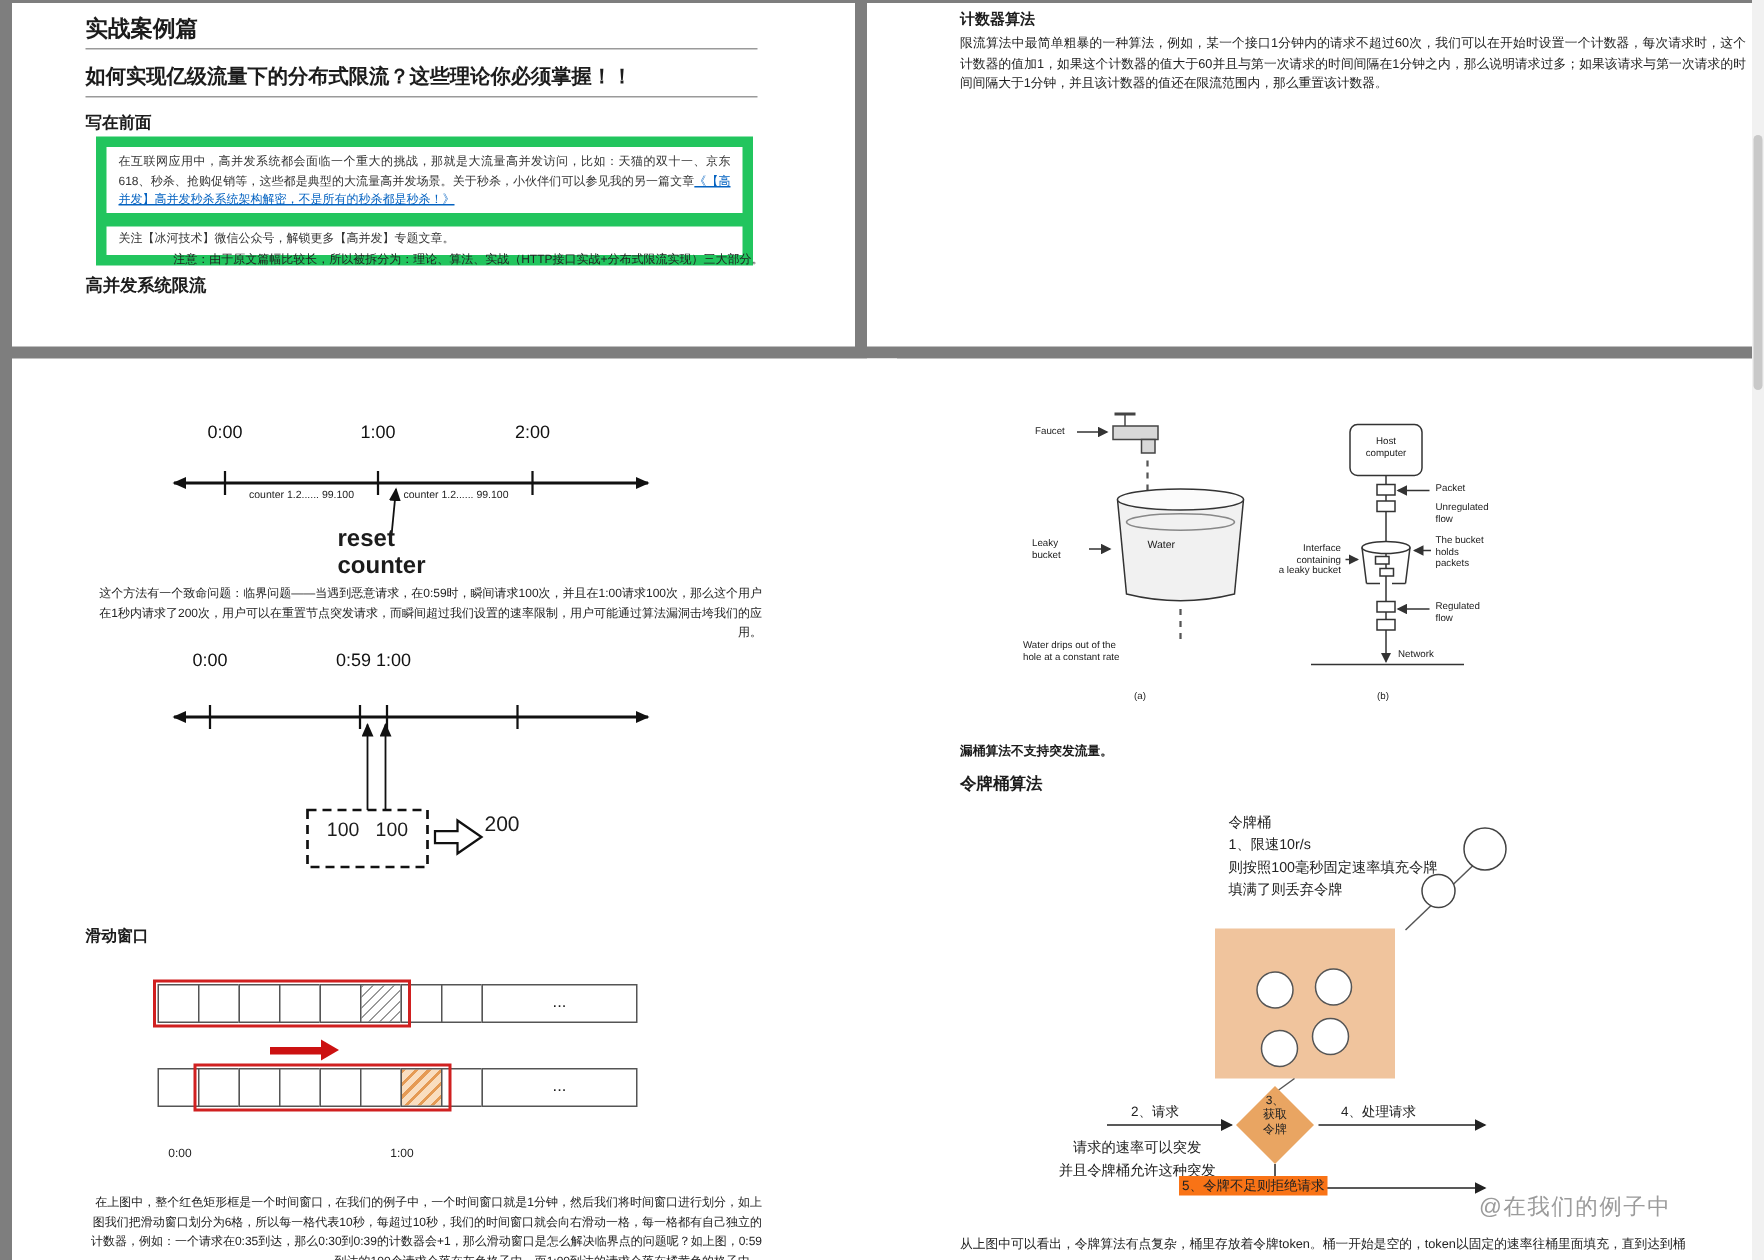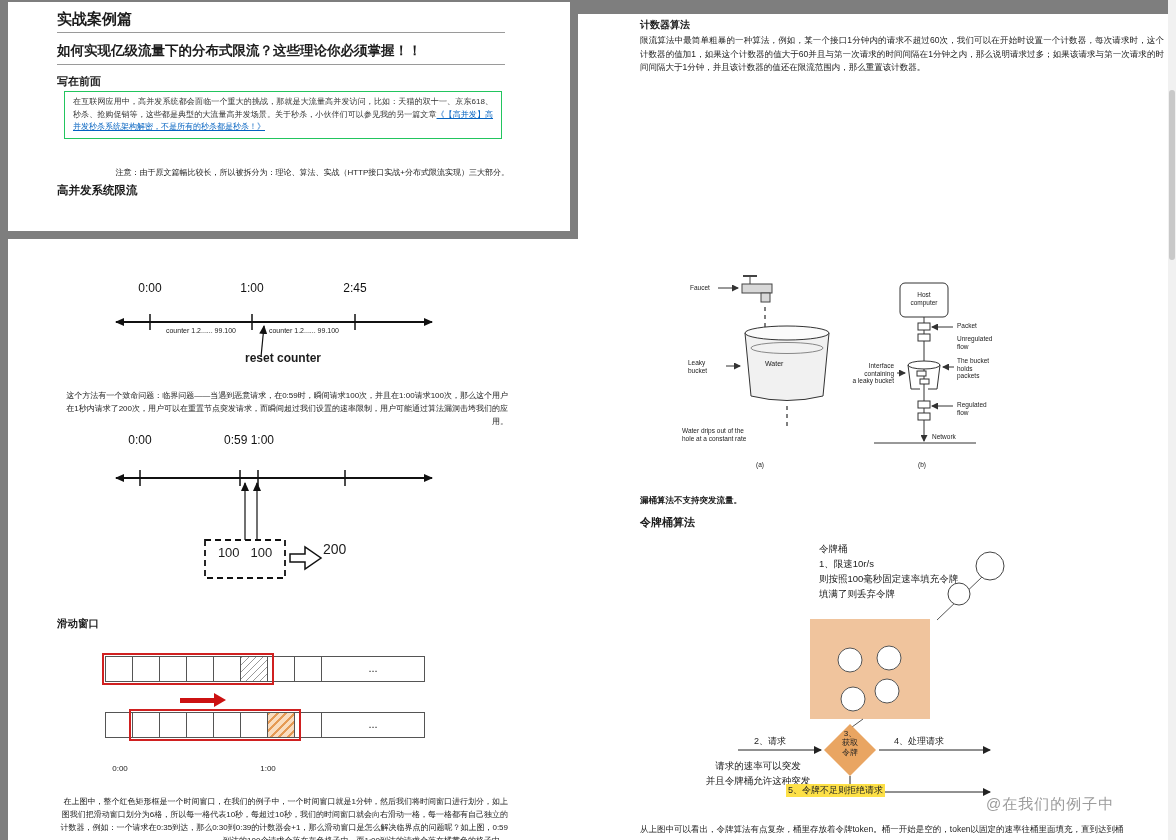--- a/index.html
+++ b/index.html
@@ -1,43 +1,43 @@
 <!DOCTYPE html>
 <html><head>
 <meta charset="utf-8">
 <style>
   * { margin:0; padding:0; box-sizing:border-box; }
   html,body { width:1176px; height:840px; overflow:hidden; }
   body { background:#7e7e7e; font-family:"Liberation Sans","DejaVu Sans",sans-serif; color:#1c1c1c; position:relative; }
   .page { position:absolute; background:#ffffff; overflow:hidden; }
   #page1 { left:8px;   top:2px;   width:562px; height:229px; }
-  #page2 { left:578px; top:2px;   width:590px; height:229px;margin-top:12px; }
+  #page2 { left:578px; top:2px;   width:590px; height:229px; }
   #page3 { left:8px;   top:239px; width:590px; height:601px; }
   #page4 { left:578px; top:239px; width:590px; height:601px; }
   .abs { position:absolute; }
   .jtext { text-align:justify; }
   .ctr { text-align:center; }
 
   
   .p1-title   { left:49px; top:8px;  font-size:15px; font-weight:700; }
   .rule       { height:1px; background:#9a9a9a; width:448px; left:49px; }
   .p1-sub     { left:49px; top:40px; font-size:13.5px; font-weight:700; }
   .p1-sec     { font-size:11px; font-weight:700; }
-  .quote      { left:56px; width:438px; border:1px solid #22c55e; padding:4px 8px; font-size:8px; line-height:12.5px; color:#333; }
+  .quote      { left:56px; width:438px; border:7px solid #22c55e; padding:4px 8px; font-size:8px; line-height:12.5px; color:#333; }
   .doclink    { color:#0563c1; text-decoration:underline; }
   .small-body { font-size:8px; line-height:13px; color:#222;text-align:right; }
 
   
   .p2-head { left:62px; top:4px; font-size:10px; font-weight:700; }
   .p2-para { left:62px; width:524px; font-size:8.5px; line-height:13.5px; color:#222; }
 
   
   .tick-label { font-size:12px; width:40px; text-align:center; color:#111; }
   .counter-label { font-size:7px; width:94px; text-align:center; color:#222; }
-  .reset-label { font-size:12px; font-weight:700; width:96px; text-align:right; }
+  .reset-label { font-size:16px; font-weight:700; width:96px; text-align:left; }
   .burst-label { font-size:13px; white-space:pre; width:74px; text-align:center; }
   .total-label { font-size:14px; }
 
   
   .swrow { position:absolute; display:flex; }
   .cell { width:28px; height:26px; border:1px solid #555; background:#fff; }
   .cell + .cell { margin-left:-1px; }
   .cell.wide { width:104px; font-size:11px; line-height:23px; text-align:center; }
   .hatch-gray { background-image:repeating-linear-gradient(135deg,#9a9a9a 0,#9a9a9a 1px,transparent 1px,transparent 5px); }
   .hatch-orange { background-image:repeating-linear-gradient(135deg,#e59a55 0,#e59a55 2px,#f9ddc0 2px,#f9ddc0 6px); }
@@ -67,35 +67,38 @@
     <h1 class="abs p1-title">实战案例篇</h1>
     <div class="abs rule" style="top:30px"></div>
     <h2 class="abs p1-sub">如何实现亿级流量下的分布式限流？这些理论你必须掌握！！</h2>
     <div class="abs rule" style="top:62px"></div>
     <h3 class="abs p1-sec" style="left:49px;top:72px">写在前面</h3>
 
     <div class="abs quote jtext" style="top:89px">
       <span>在互联网应用中，高并发系统都会面临一个重大的挑战，那就是大流量高并发访问，比如：天猫的双十一、京东618、秒杀、抢购促销等，这些都是典型的大流量高并发场景。关于秒杀，小伙伴们可以参见我的另一篇文章</span><a href="#" class="doclink">《【高并发】高并发秒杀系统架构解密，不是所有的秒杀都是秒杀！》</a>
     </div>
 
+    <div class="abs quote" style="top:140px">
+      <span>关注【冰河技术】微信公众号，解锁更多【高并发】专题文章。</span>
+    </div>
 
     <p class="abs small-body" style="left:49px;top:164px;width:452px">注意：由于原文篇幅比较长，所以被拆分为：理论、算法、实战（HTTP接口实战+分布式限流实现）三大部分。</p>
     <h3 class="abs p1-sec" style="left:49px;top:181px;font-size:11.5px">高并发系统限流</h3>
   </section>
 
   <section class="page" id="page2">
     <h3 class="abs p2-head">计数器算法</h3>
     <p class="abs p2-para jtext" style="top:20px">限流算法中最简单粗暴的一种算法，例如，某一个接口1分钟内的请求不超过60次，我们可以在开始时设置一个计数器，每次请求时，这个计数器的值加1，如果这个计数器的值大于60并且与第一次请求的时间间隔在1分钟之内，那么说明请求过多；如果该请求与第一次请求的时间间隔大于1分钟，并且该计数器的值还在限流范围内，那么重置该计数器。</p>
   </section>
 
   <section class="page" id="page3">
 
     <div class="abs tick-label" style="left:122px;top:42px">0:00</div>
     <div class="abs tick-label" style="left:224px;top:42px">1:00</div>
-    <div class="abs tick-label" style="left:327px;top:42px">2:45</div>
+    <div class="abs tick-label" style="left:327px;top:42px">2:00</div>
     <svg class="abs" style="left:90px;top:58px" width="350" height="80">
       <defs>
         <marker id="t1a" markerWidth="10" markerHeight="8" refX="8" refY="4" orient="auto-start-reverse" markerUnits="userSpaceOnUse">
             <path d="M0,0 L9,4 L0,8 z" fill="#111"></path>
           </marker>
       </defs>
       <line x1="18" y1="25" x2="334" y2="25" stroke="#111" stroke-width="2" marker-start="url(#t1a)" marker-end="url(#t1a)"></line>
       <line x1="52" y1="17" x2="52" y2="33" stroke="#111" stroke-width="1.5"></line>
       <line x1="154" y1="17" x2="154" y2="33" stroke="#111" stroke-width="1.5"></line>
       <line x1="257" y1="17" x2="257" y2="33" stroke="#111" stroke-width="1.5"></line>
@@ -270,21 +273,21 @@
 1、限速10r/s
 则按照100毫秒固定速率填充令牌
 填满了则丢弃令牌</div>
       <div class="tklabel" style="left:116px;top:196px">2、请求</div>
       <div class="tklabel ctr" style="left:189px;top:190px;width:46px;font-size:8px;line-height:9.3px">3、
 获取
 令牌</div>
       <div class="tklabel" style="left:256px;top:196px">4、处理请求</div>
       <div class="tklabel ctr" style="left:36px;top:219px;width:168px;font-size:9.5px;line-height:15px">请求的速率可以突发
 并且令牌桶允许这种突发</div>
-      <div class="tklabel" style="left:148px;top:245px;background:#fde047;padding:0 2px">5、令牌不足则拒绝请求</div>
+      <div class="tklabel" style="left:148px;top:245px;background:#f97316;padding:0 2px">5、令牌不足则拒绝请求</div>
     </div>
 
     <p class="abs p2-para jtext" style="left:62px;top:584px">从上图中可以看出，令牌算法有点复杂，桶里存放着令牌token。桶一开始是空的，token以固定的速率往桶里面填充，直到达到桶</p>
     <div class="abs watermark" style="left:408px;top:556px">@在我们的例子中</div>
   </section>
 
   <div id="scrollbar">
     <div id="scroll-thumb"></div>
   </div>
 

